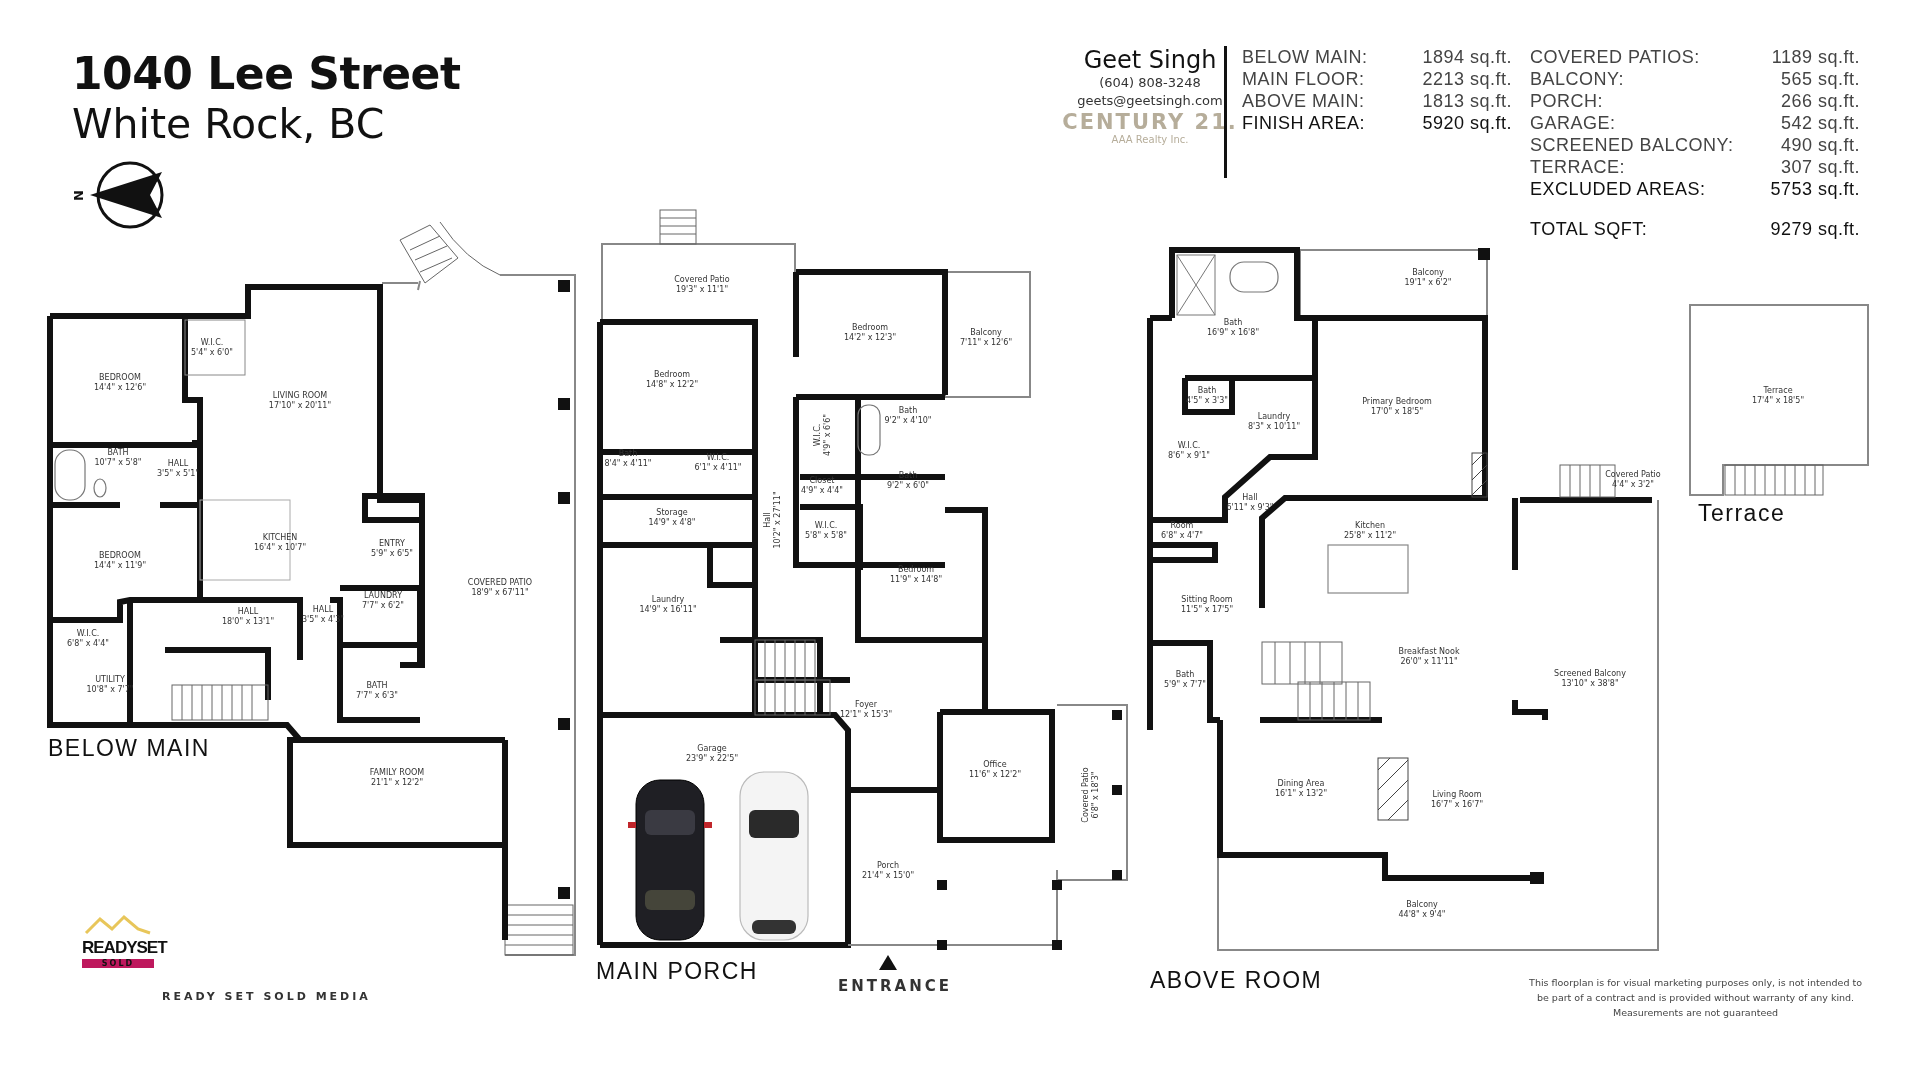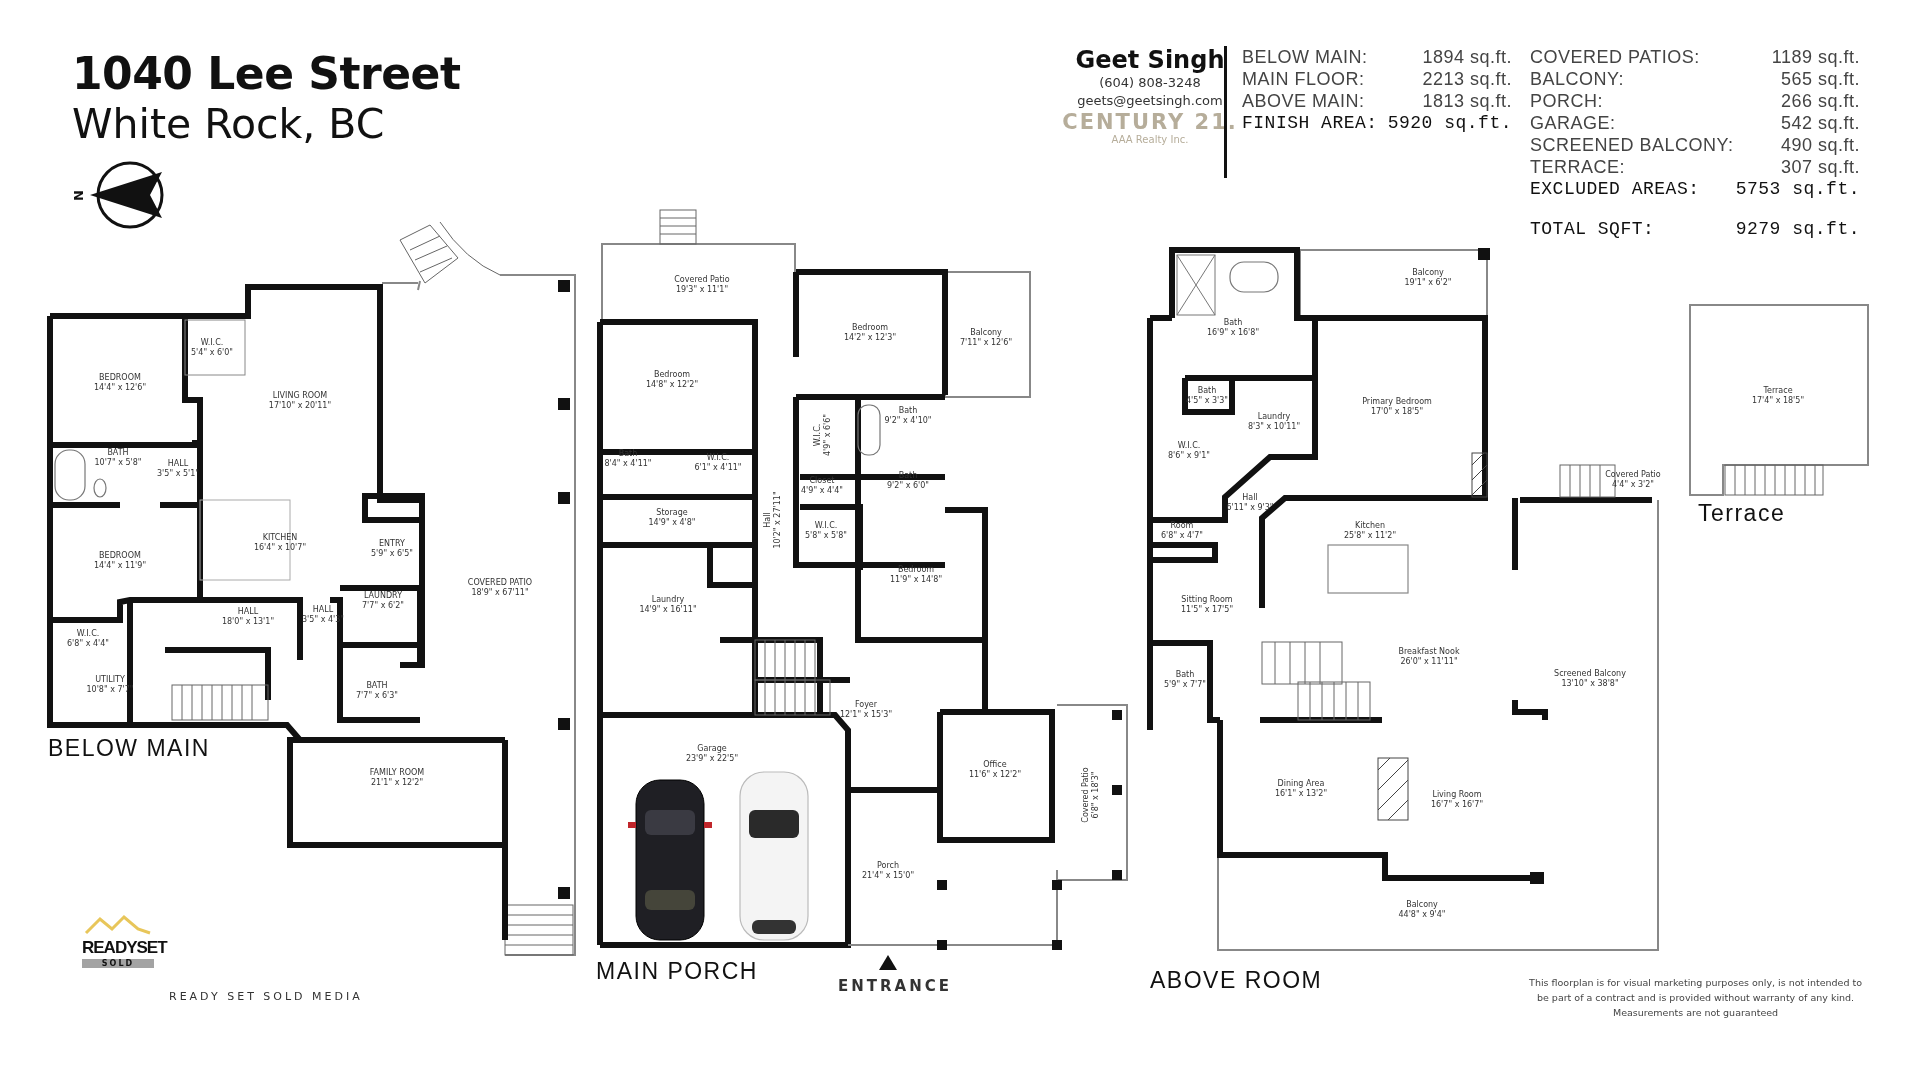--- a/index.html
+++ b/index.html
@@ -2,34 +2,34 @@
 <html><head>
 <meta charset="utf-8">
 <style>
   html, body { margin:0; padding:0; background:#ffffff; }
   body { width:1920px; height:1080px; position:relative; overflow:hidden;
          font-family:"DejaVu Sans", sans-serif; color:#111; }
   .abs { position:absolute; }
   .title { left:72px; top:48px; font-size:44px; font-weight:bold; letter-spacing:-0.5px; }
   .subtitle { left:72px; top:100px; font-size:41px; font-weight:normal;text-align:right; }
   .agent { left:1060px; top:46px; width:180px; text-align:center; }
-  .agent .name { font-size:24px; font-weight:bold; }
+  .agent .name { font-size:24px; font-weight:normal; }
   .agent .phone, .agent .email { font-size:13px; color:#333; line-height:18px; }
   .agent .brand { font-size:21px; font-weight:bold; color:#b6ad9a; letter-spacing:2px; }
   .agent .brandsub { font-size:10px; color:#b6ad9a; }
   .vdivider { left:1224px; top:46px; width:3px; height:132px; background:#111; }
   .stats1 { left:1242px; top:46px; width:270px; }
   .stats2 { left:1530px; top:46px; width:330px; }
   .row { display:flex; justify-content:space-between; font-size:18px; line-height:22px; color:#444; letter-spacing:0.5px; font-family:"Liberation Sans", sans-serif; }
-  .row.strong { color:#111;font-family:Liberation Mono, monospace; }
+  .row.strong { color:#111; }
   .row.gap { margin-top:18px; }
   .floor-label { font-size:23px; letter-spacing:1.5px; font-family:"Liberation Sans", sans-serif; }
   .entrance { font-size:15px; font-weight:bold; letter-spacing:3px; color:#333; }
   .disclaimer { right:58px; top:975px; text-align:center; font-size:9.5px; color:#444; line-height:15px; }
-  .ready-text { left:169px; top:990px; font-size:11px; font-weight:normal; letter-spacing:3px; color:#333; }
+  .ready-text { left:162px; top:990px; font-size:11px; font-weight:bold; letter-spacing:3px; color:#333; }
   svg text { font-family:"DejaVu Sans", sans-serif; fill:#333; }
   .rl { font-size:8px; text-anchor:middle; }
 </style>
 </head>
 <body>
 
 <div class="abs title">1040 Lee Street</div>
 <div class="abs subtitle">White Rock, BC</div>
 <svg class="abs" style="left:72px;top:160px" width="100" height="70">
   <circle cx="58" cy="35" r="32" fill="none" stroke="#111" stroke-width="3"></circle>
@@ -395,21 +395,21 @@
 <div class="abs floor-label" style="left:596px;top:958px">MAIN PORCH</div>
 <div class="abs entrance" style="left:838px;top:977px">ENTRANCE</div>
 <div class="abs floor-label" style="left:1150px;top:967px">ABOVE ROOM</div>
 <div class="abs floor-label" style="left:1698px;top:500px">Terrace</div>
 
 <div class="abs" style="left:82px;top:913px;width:72px;text-align:center">
   <svg width="72" height="22">
     <polyline points="4,20 18,6 30,16 42,4 56,16 68,20" fill="none" stroke="#e8c65a" stroke-width="3"></polyline>
   </svg>
   <div style="font-size:17px;font-weight:bold;letter-spacing:-1px;line-height:18px;color:#111;font-family:'Liberation Sans',sans-serif">READYSET</div>
-  <div style="background:#a3a3a3;font-size:8px;font-weight:bold;letter-spacing:2px;margin-top:2px;color:#111">SOLD</div>
+  <div style="background:#be185d;font-size:8px;font-weight:bold;letter-spacing:2px;margin-top:2px;color:#111">SOLD</div>
 </div>
 <div class="abs ready-text">READY SET SOLD MEDIA</div>
 
 <div class="abs disclaimer">
   <div>This floorplan is for visual marketing purposes only, is not intended to</div>
   <div>be part of a contract and is provided without warranty of any kind.</div>
   <div>Measurements are not guaranteed</div>
 </div>
 
 </body></html>

